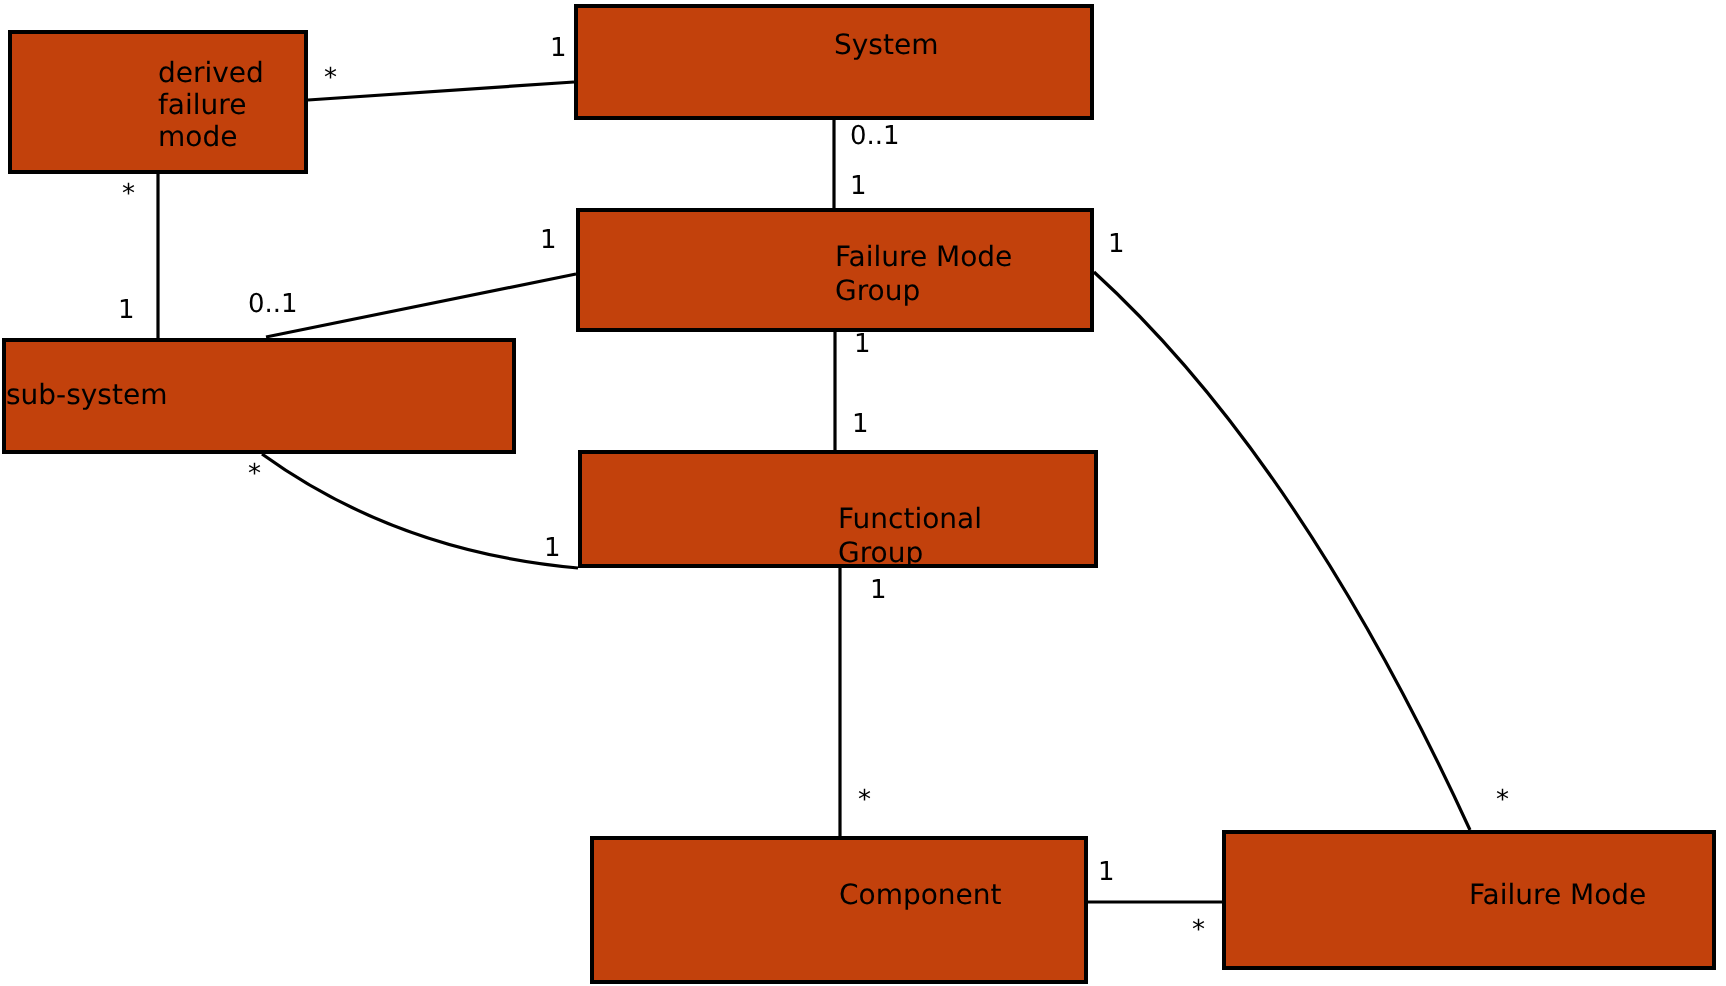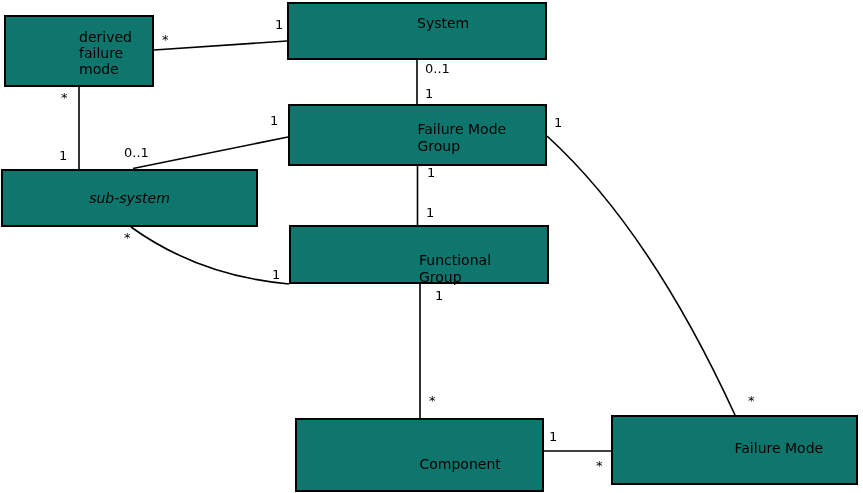--- a/index.html
+++ b/index.html
@@ -19,29 +19,29 @@
   }
   .wires path {
     fill: none;
     stroke: #000000;
     stroke-width: 1.6;
   }
   .entity {
     position: absolute;
     box-sizing: border-box;
     border: 2px solid #000000;
-    background: #0f766e;
+    background: #c2410c;
     font-size: 14px;
     line-height: 17px;
     display: flex;
     align-items: flex-start;
   }
   .entity .lbl { white-space: pre-line; }
   .entity.anchor-center .lbl { margin-left: 50%; text-align: left; }
-  .entity.centered { justify-content: center; font-style: italic; }
+  .entity.centered { justify-content: flex-start; }
   .entity.centered .lbl { text-align: center; }
   .mult {
     position: absolute;
     font-size: 13px;
     line-height: 13px;
     white-space: nowrap;
   }
 </style>
 </head>
 <body>
@@ -77,21 +77,21 @@
 
   <div class="entity centered" style="left:1px; top:169px; width:257px; height:58px; padding-top:19px;">
     <div class="lbl">sub-system</div>
   </div>
 
   <div class="entity anchor-center" style="left:289px; top:225px; width:260px; height:59px; padding-top:25px;">
     <div class="lbl">Functional
 Group</div>
   </div>
 
-  <div class="entity anchor-center" style="left:295px; top:418px; width:249px; height:74px; padding-top:36px;">
+  <div class="entity anchor-center" style="left:295px; top:418px; width:249px; height:74px; padding-top:20px;">
     <div class="lbl">Component</div>
   </div>
 
   <div class="entity anchor-center" style="left:611px; top:415px; width:247px; height:70px; padding-top:23px;">
     <div class="lbl">Failure Mode</div>
   </div>
 
   <span class="mult" style="left:162px; top:33px;">*</span>
   <span class="mult" style="left:275px; top:18px;">1</span>
 

